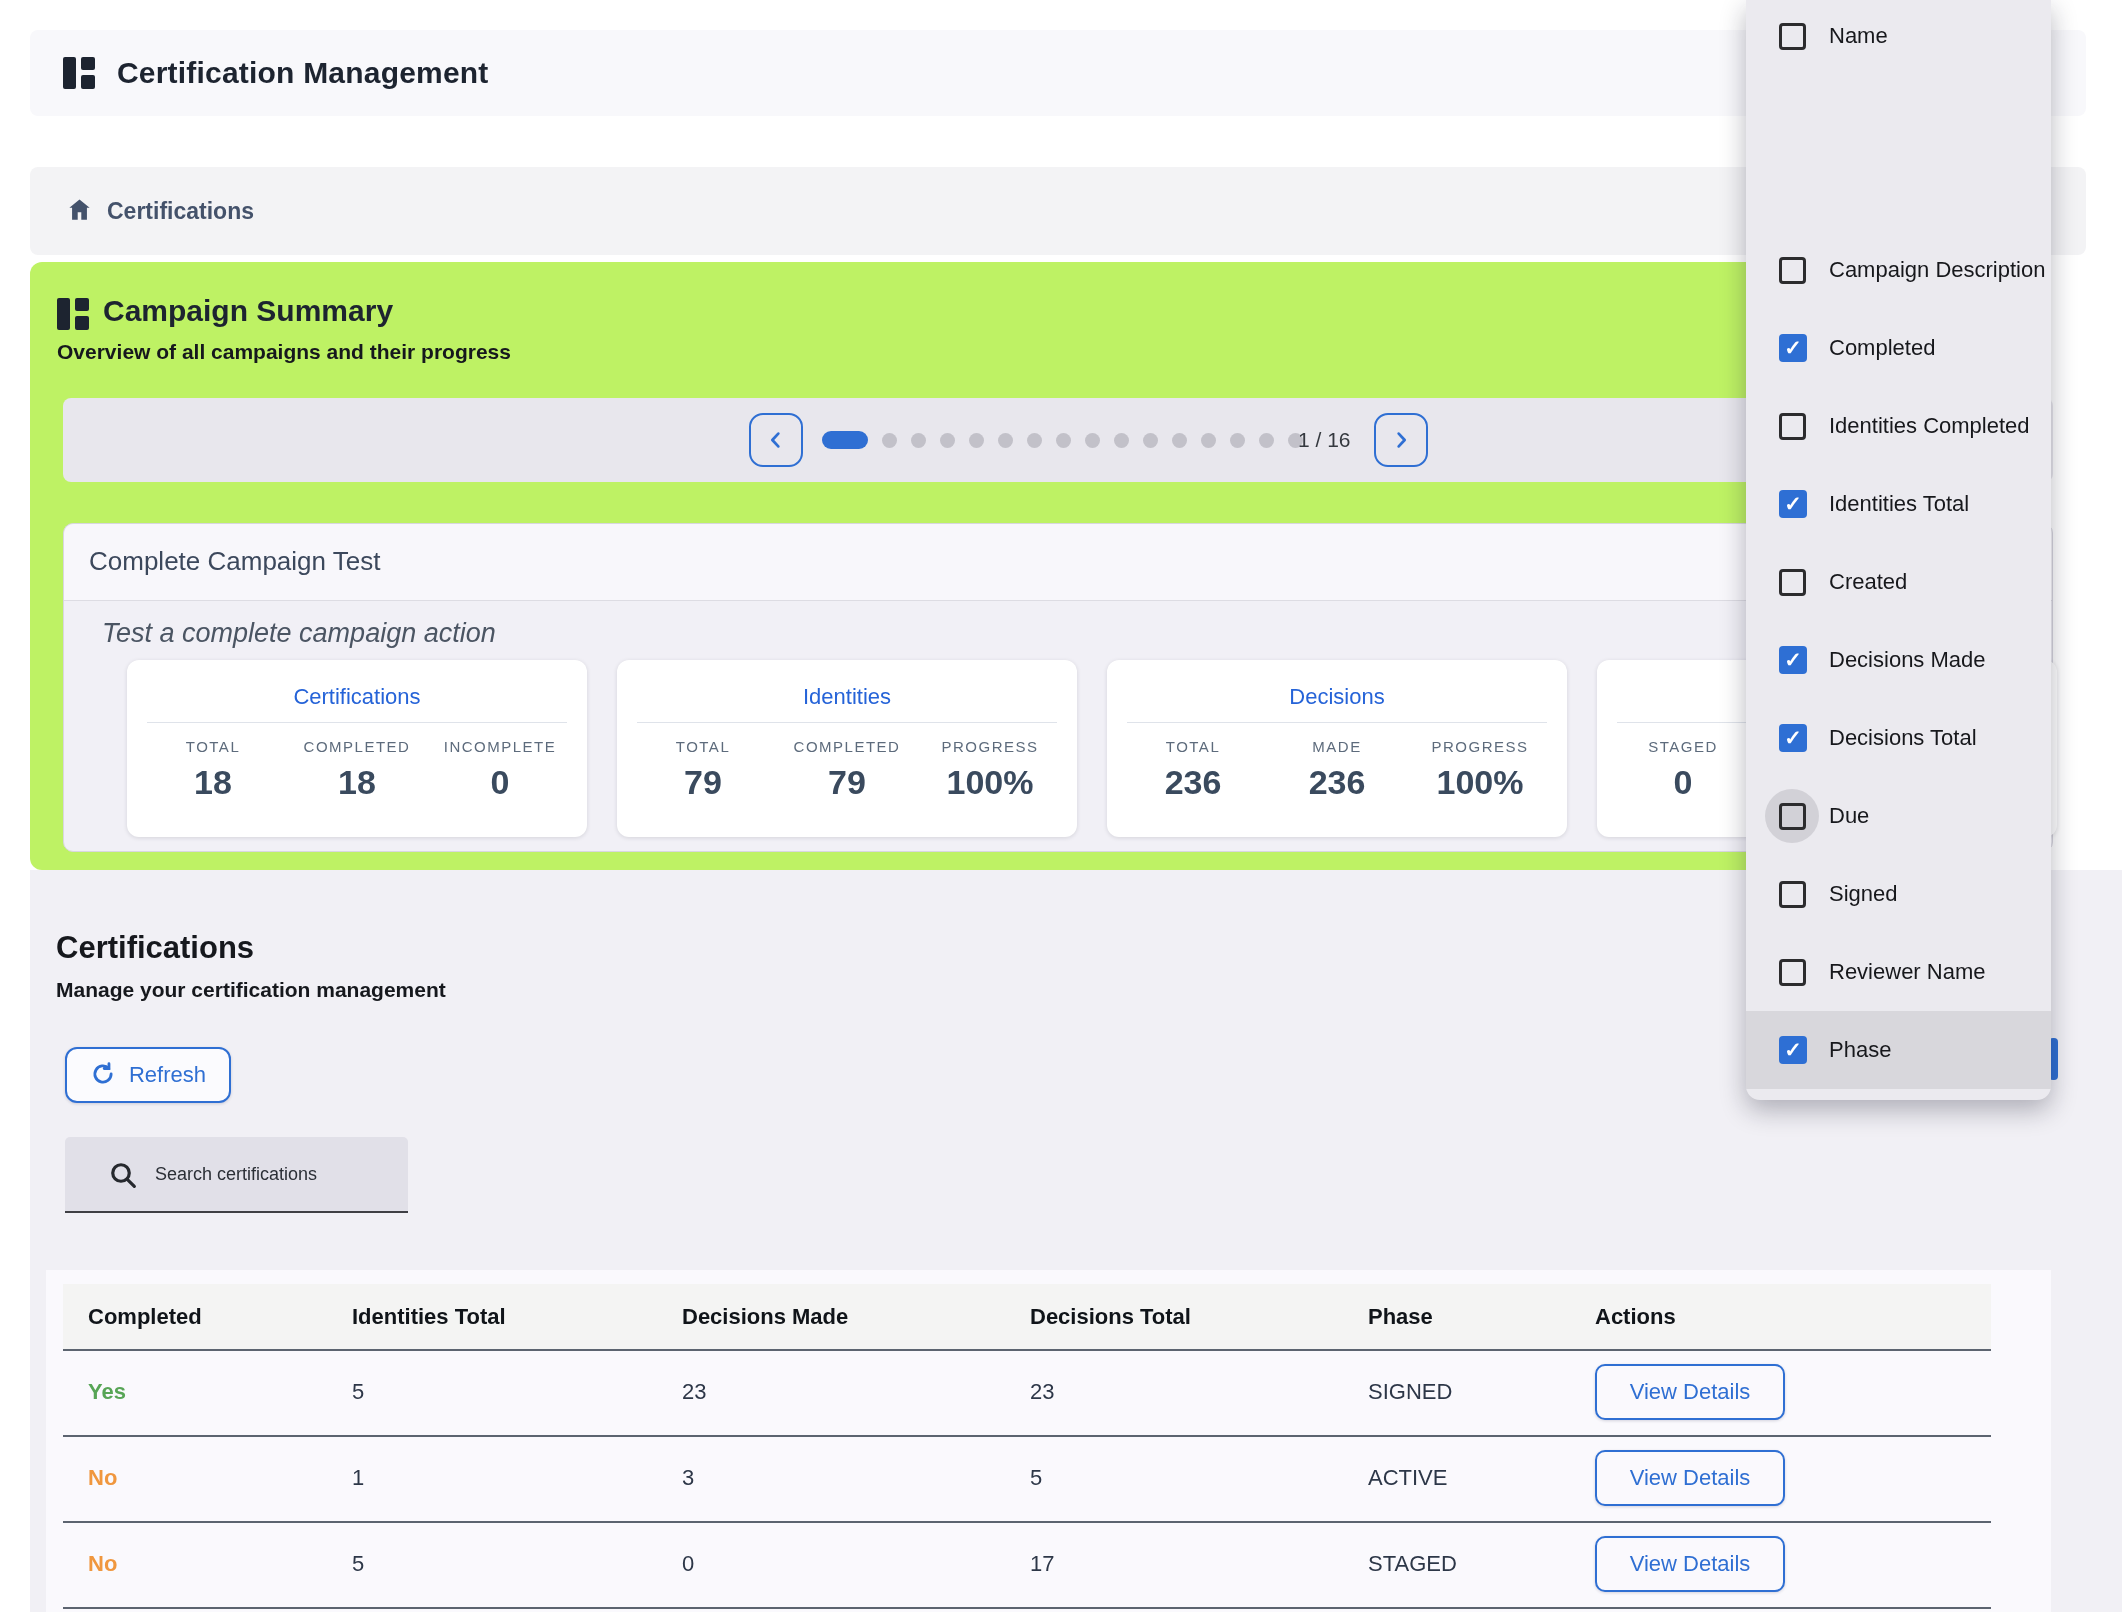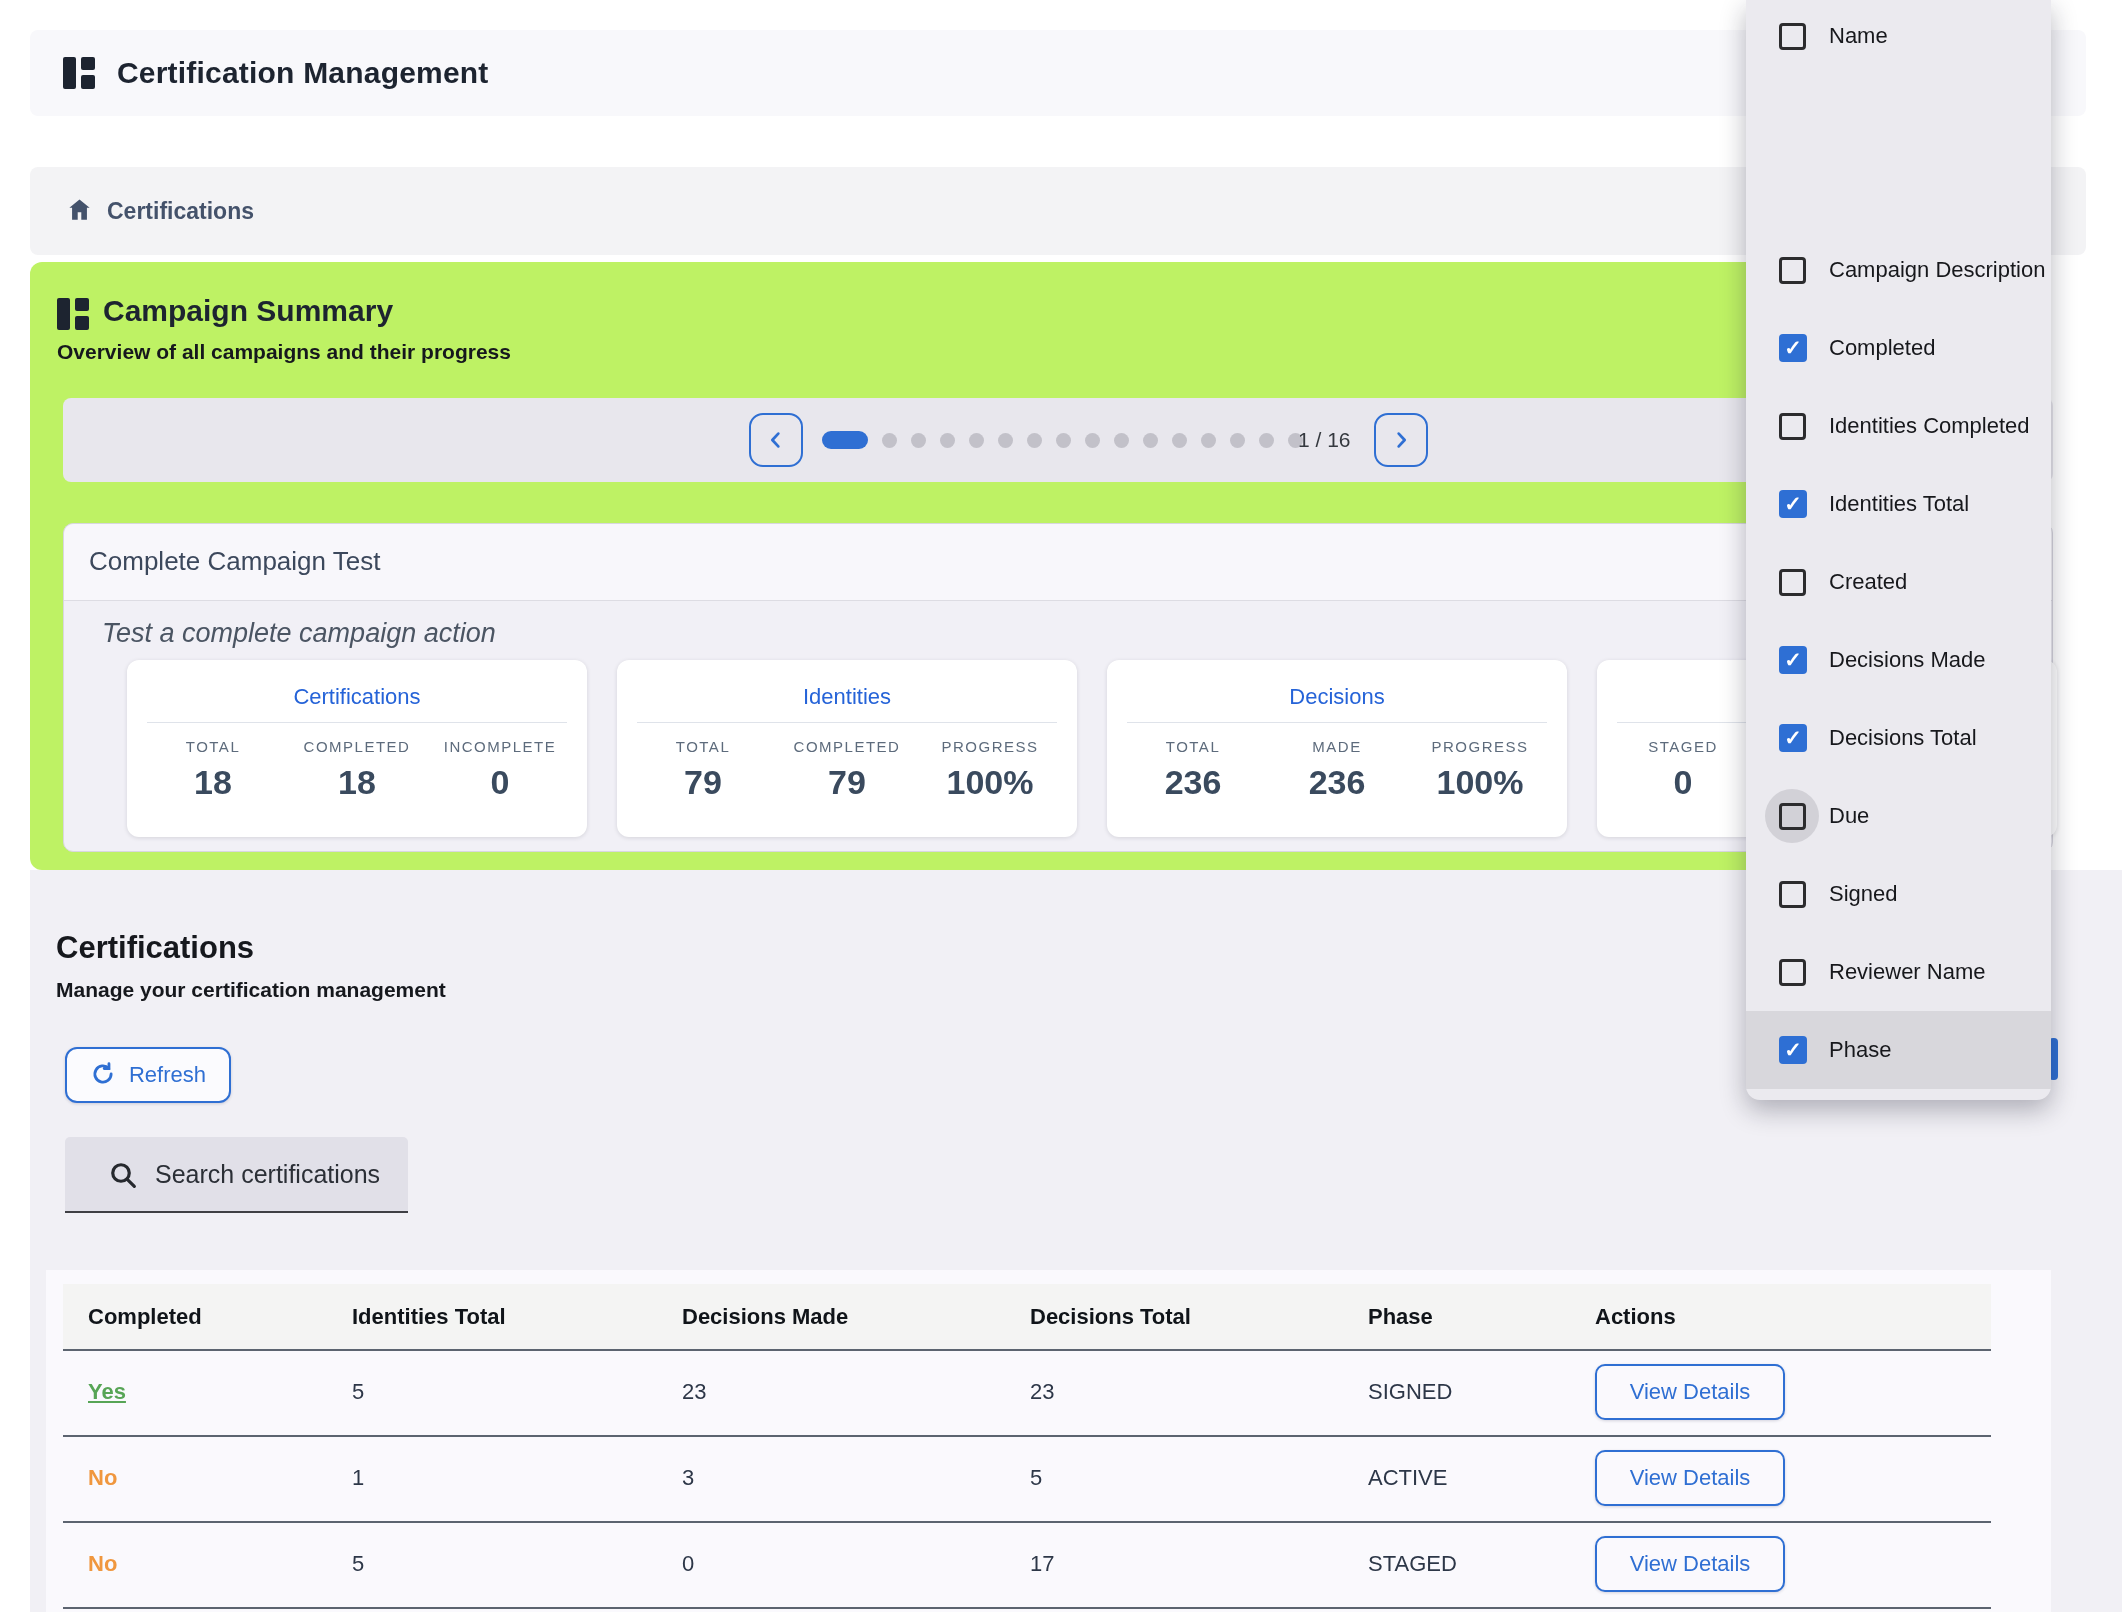--- a/index.html
+++ b/index.html
@@ -55,21 +55,21 @@
 
   
   .lower-section { left:30px; top:870px; width:2092px; height:742px; background:#f1f0f5; }
   .certs-title { position:absolute; left:26px; top:60px; font-size:31px; font-weight:700; color:#16181d; }
   .certs-sub { position:absolute; left:26px; top:108px; font-size:21px; font-weight:700; color:#16181d; }
 
   .refresh-btn { position:absolute; left:35px; top:177px; width:166px; height:56px; background:#fbfbfe; border:2px solid #2f6fd3; border-radius:12px; box-shadow:0 1px 3px rgba(40,40,80,.18); display:flex; align-items:center; justify-content:center; gap:13px; cursor:pointer; }
   .refresh-label { font-size:22px; font-weight:500; color:#2f6fd3; }
 
   .search-box { position:absolute; left:35px; top:267px; width:343px; height:76px; background:#e1e0e8; border-bottom:2px solid #3f3f44; border-radius:5px 5px 0 0; }
-  .search-box input { position:absolute; left:90px; top:0; width:240px; height:100%; border:none; background:transparent; outline:none; font-size:25px; color:#6d28d9; font-family:"Liberation Sans", sans-serif; }
+  .search-box input { position:absolute; left:90px; top:0; width:240px; height:100%; border:none; background:transparent; outline:none; font-size:18px; color:#6d28d9; font-family:"Liberation Sans", sans-serif; }
   .search-box input::placeholder { color:#2b2f36; opacity:1; }
   .search-icon-wrap { position:absolute; left:42px; top:22px; }
 
   
   .table-card { position:absolute; left:16px; top:400px; width:2005px; height:342px; background:#faf9fd; }
   .thead { position:absolute; left:17px; top:14px; width:1928px; height:65px; background:#f4f4f3; }
   .th { position:absolute; top:0; height:65px; display:flex; align-items:center; font-size:22px; font-weight:700; color:#101419; }
   .hr-line { position:absolute; left:17px; width:1928px; height:2px; background:#5c6470; }
   .row-cell { position:absolute; display:flex; align-items:center; height:86px; font-size:22px; color:#2d3748; }
   .cell-yes { color:#57a556; font-weight:600; }
@@ -125,21 +125,21 @@
       <div class="th c4" style="top:14px;">Decisions Total</div>
       <div class="th c5" style="top:14px;">Phase</div>
       <div class="th c6" style="top:14px;">Actions</div>
 
       <div class="hr-line" style="top:79px;"></div>
       <div class="hr-line" style="top:165px;"></div>
       <div class="hr-line" style="top:251px;"></div>
       <div class="hr-line" style="top:337px;"></div>
 
       <div>
-        <div class="row-cell c1 cell-yes" style="top:79px;text-decoration:underline;">Yes</div>
+        <div class="row-cell c1 cell-yes" style="top:79px;">Yes</div>
         <div class="row-cell c2" style="top:79px;">5</div>
         <div class="row-cell c3" style="top:79px;">23</div>
         <div class="row-cell c4" style="top:79px;">23</div>
         <div class="row-cell c5" style="top:79px;">SIGNED</div>
         <button class="view-btn c6" style="top:94px;">View Details</button>
       </div>
 
       <div>
         <div class="row-cell c1 cell-no" style="top:165px;">No</div>
         <div class="row-cell c2" style="top:165px;">1</div>

